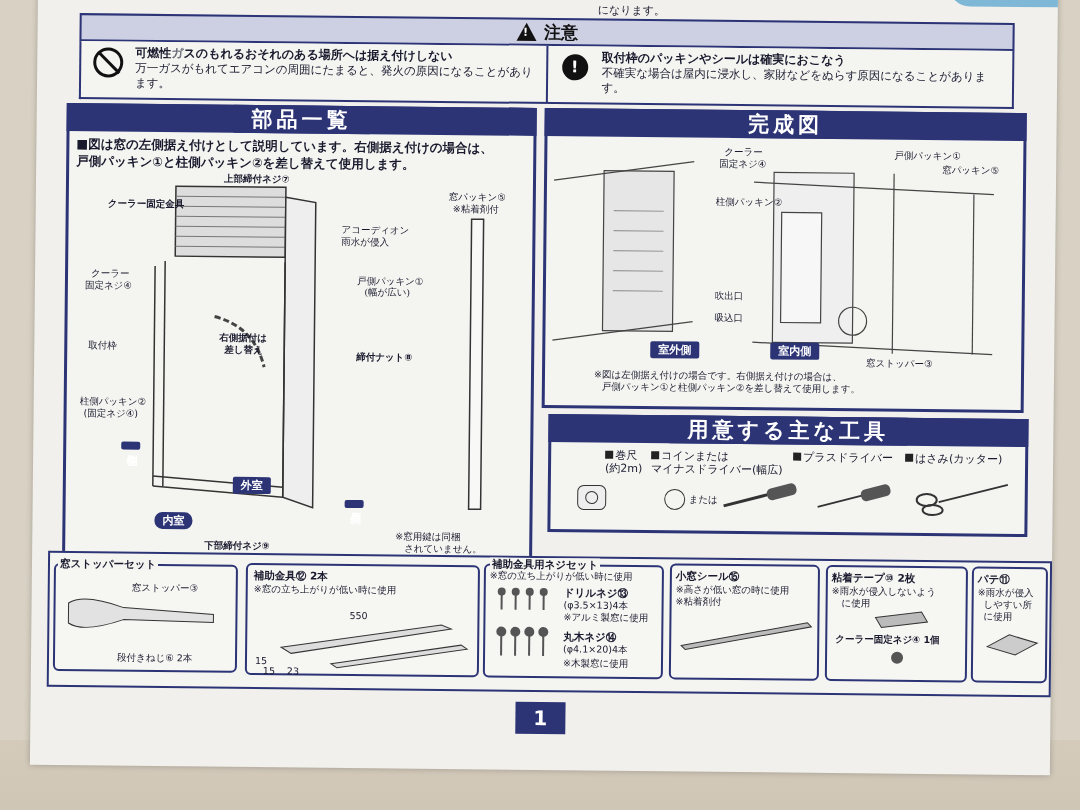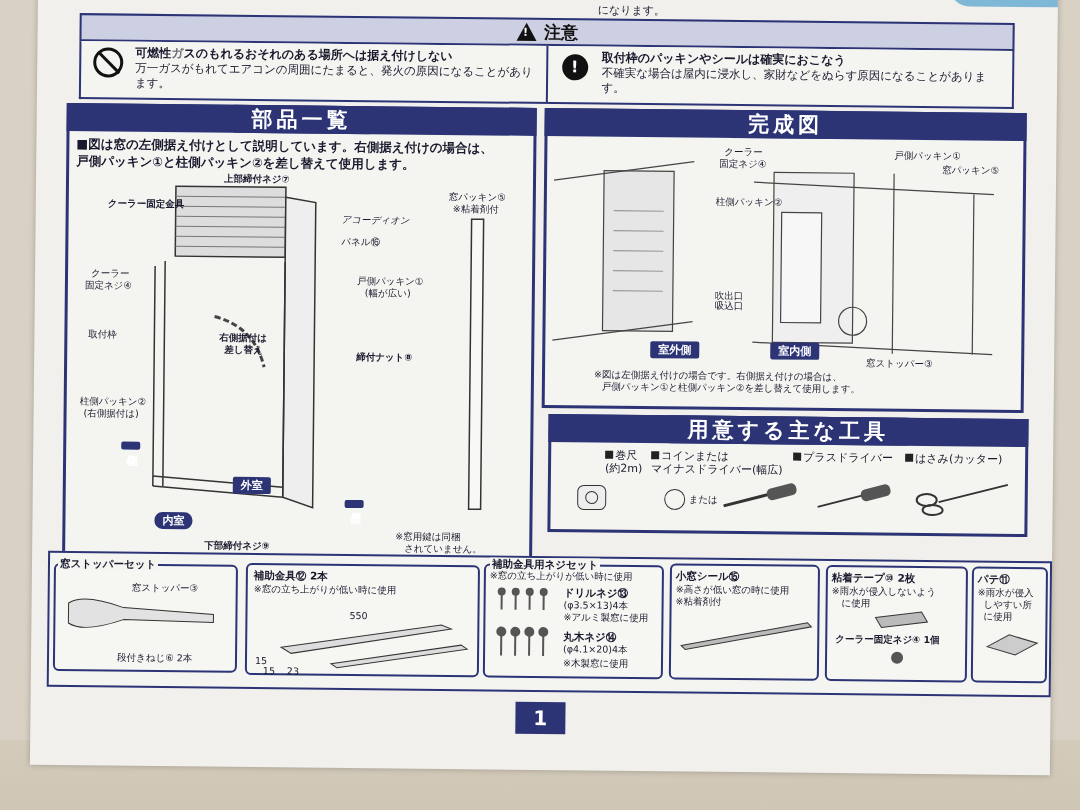--- a/index.html
+++ b/index.html
@@ -108,32 +108,32 @@
       <line x1="20" y1="85" x2="20" y2="310"></line>
       <line x1="140" y1="85" x2="140" y2="320"></line>
       <line x1="10" y1="310" x2="140" y2="320"></line>
       <line x1="10" y1="300" x2="140" y2="310"></line>
     </g>
     <path d="M70 140 Q110 150 120 190" stroke="#444" stroke-width="3" fill="none" stroke-dasharray="6 3"></path>
   </svg>
 
   <div class="lbl bold" style="left:188px; top:196px;">上部締付ネジ⑦</div>
   <div class="lbl bold" style="left:72px; top:222px;">クーラー固定金具</div>
-  <div class="lbl" style="left:306px; top:236px;font-style:italic;">アコーディオン</div>
-  <div class="lbl" style="left:306px; top:258px;">パネル⑯</div>
+  <div class="lbl" style="left:306px; top:246px;">アコーディオン</div>
+  <div class="lbl" style="left:306px; top:258px;">雨水が侵入</div>
   <div class="lbl" style="left:56px; top:292px;">クーラー</div>
   <div class="lbl" style="left:50px; top:304px;">固定ネジ④</div>
   <div class="lbl" style="left:322px; top:297px;">戸側パッキン①</div>
-  <div class="lbl" style="left:330px; top:309px;">(幅が広い)</div>
-  <div class="lbl" style="left:54px; top:353px;">取付枠</div>
+  <div class="lbl" style="left:330px; top:309px;font-family:Liberation Serif, serif;">(幅が広い)</div>
+  <div class="lbl" style="left:54px; top:364px;">取付枠</div>
   <div class="lbl bold" style="left:185px; top:355px;">右側据付は</div>
   <div class="lbl bold" style="left:190px; top:367px;">差し替え</div>
   <div class="lbl bold" style="left:322px; top:373px;">締付ナット⑧</div>
   <div class="lbl" style="left:46px; top:420px;">柱側パッキン②</div>
-  <div class="lbl" style="left:50px; top:432px;">(右側据付は)</div>
+  <div class="lbl" style="left:50px; top:432px;">(固定ネジ④)</div>
   <div class="pill" style="left:88px; top:466px; writing-mode:vertical-rl; padding:4px 2px;">柱側</div>
   <div class="pill" style="left:312px; top:522px; writing-mode:vertical-rl; padding:4px 2px;">戸側</div>
   <div class="pill" style="left:200px; top:500px;">外室</div>
   <div class="pill" style="left:122px; top:536px;border-radius:8px;">内室</div>
   <div class="lbl bold" style="left:172px; top:563px;">下部締付ネジ⑨</div>
   <div class="lbl" style="left:44px; top:585px;">※凸部のある側が室内側</div>
 
   <div class="lbl" style="left:413px; top:212px;">窓パッキン⑤</div>
   <div class="lbl" style="left:417px; top:224px;">※粘着剤付</div>
   <svg width="20" height="290" style="left:432px; top:240px;">
@@ -166,21 +166,21 @@
         <line x1="420" y1="40" x2="420" y2="200"></line>
       <circle cx="300" cy="168" r="14"></circle>
     </g>
   </svg>
   <div class="lbl" style="left:688px; top:164px;">クーラー</div>
   <div class="lbl" style="left:683px; top:176px;">固定ネジ④</div>
   <div class="lbl" style="left:858px; top:166px;">戸側パッキン①</div>
   <div class="lbl" style="left:906px; top:180px;">窓パッキン⑤</div>
   <div class="lbl" style="left:680px; top:214px;">柱側パッキン②</div>
   <div class="lbl" style="left:680px; top:308px;">吹出口</div>
-  <div class="lbl" style="left:680px; top:318px;">吸込口</div>
+  <div class="lbl" style="left:680px; top:330px;">吸込口</div>
   <div class="pill" style="left:616px; top:360px;">室外側</div>
   <div class="pill" style="left:736px; top:360px;">室内側</div>
   <div class="lbl" style="left:832px; top:374px;">窓ストッパー③</div>
   <div class="lbl" style="left:560px; top:388px;">※図は左側据え付けの場合です。右側据え付けの場合は、</div>
   <div class="lbl" style="left:568px; top:400px;">戸側パッキン①と柱側パッキン②を差し替えて使用します。</div>
 
   <div class="box" style="left:515px; top:434px; width:480px; height:118px;"></div>
   <div class="sec-title" style="left:515px; top:434px; width:480px;">
       <span>用意する主な工具</span>
     </div>

